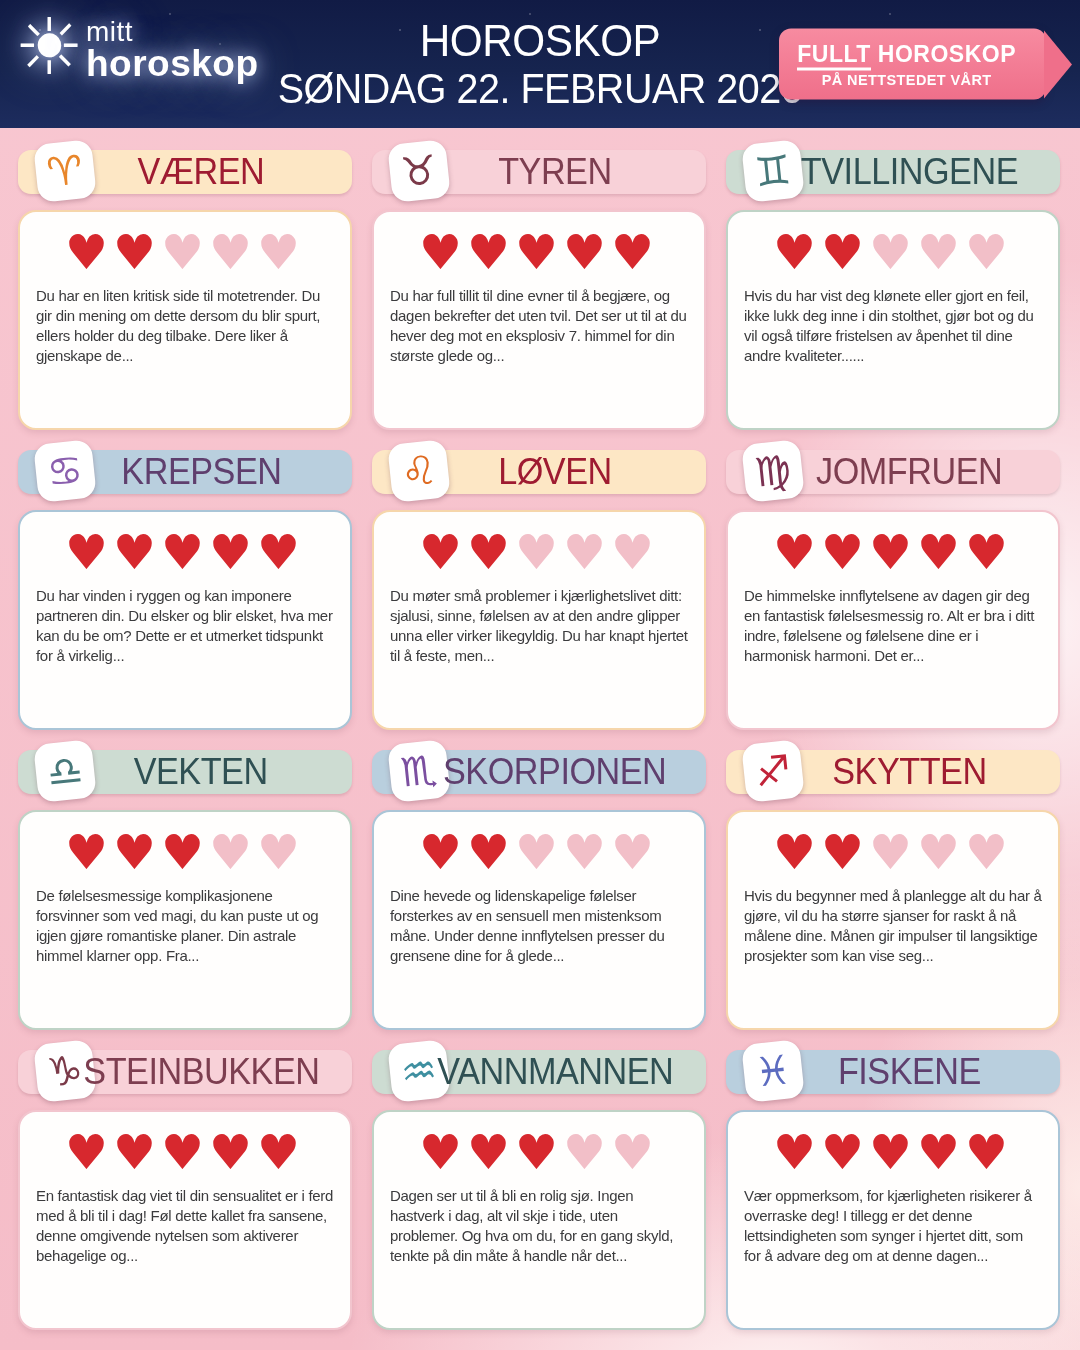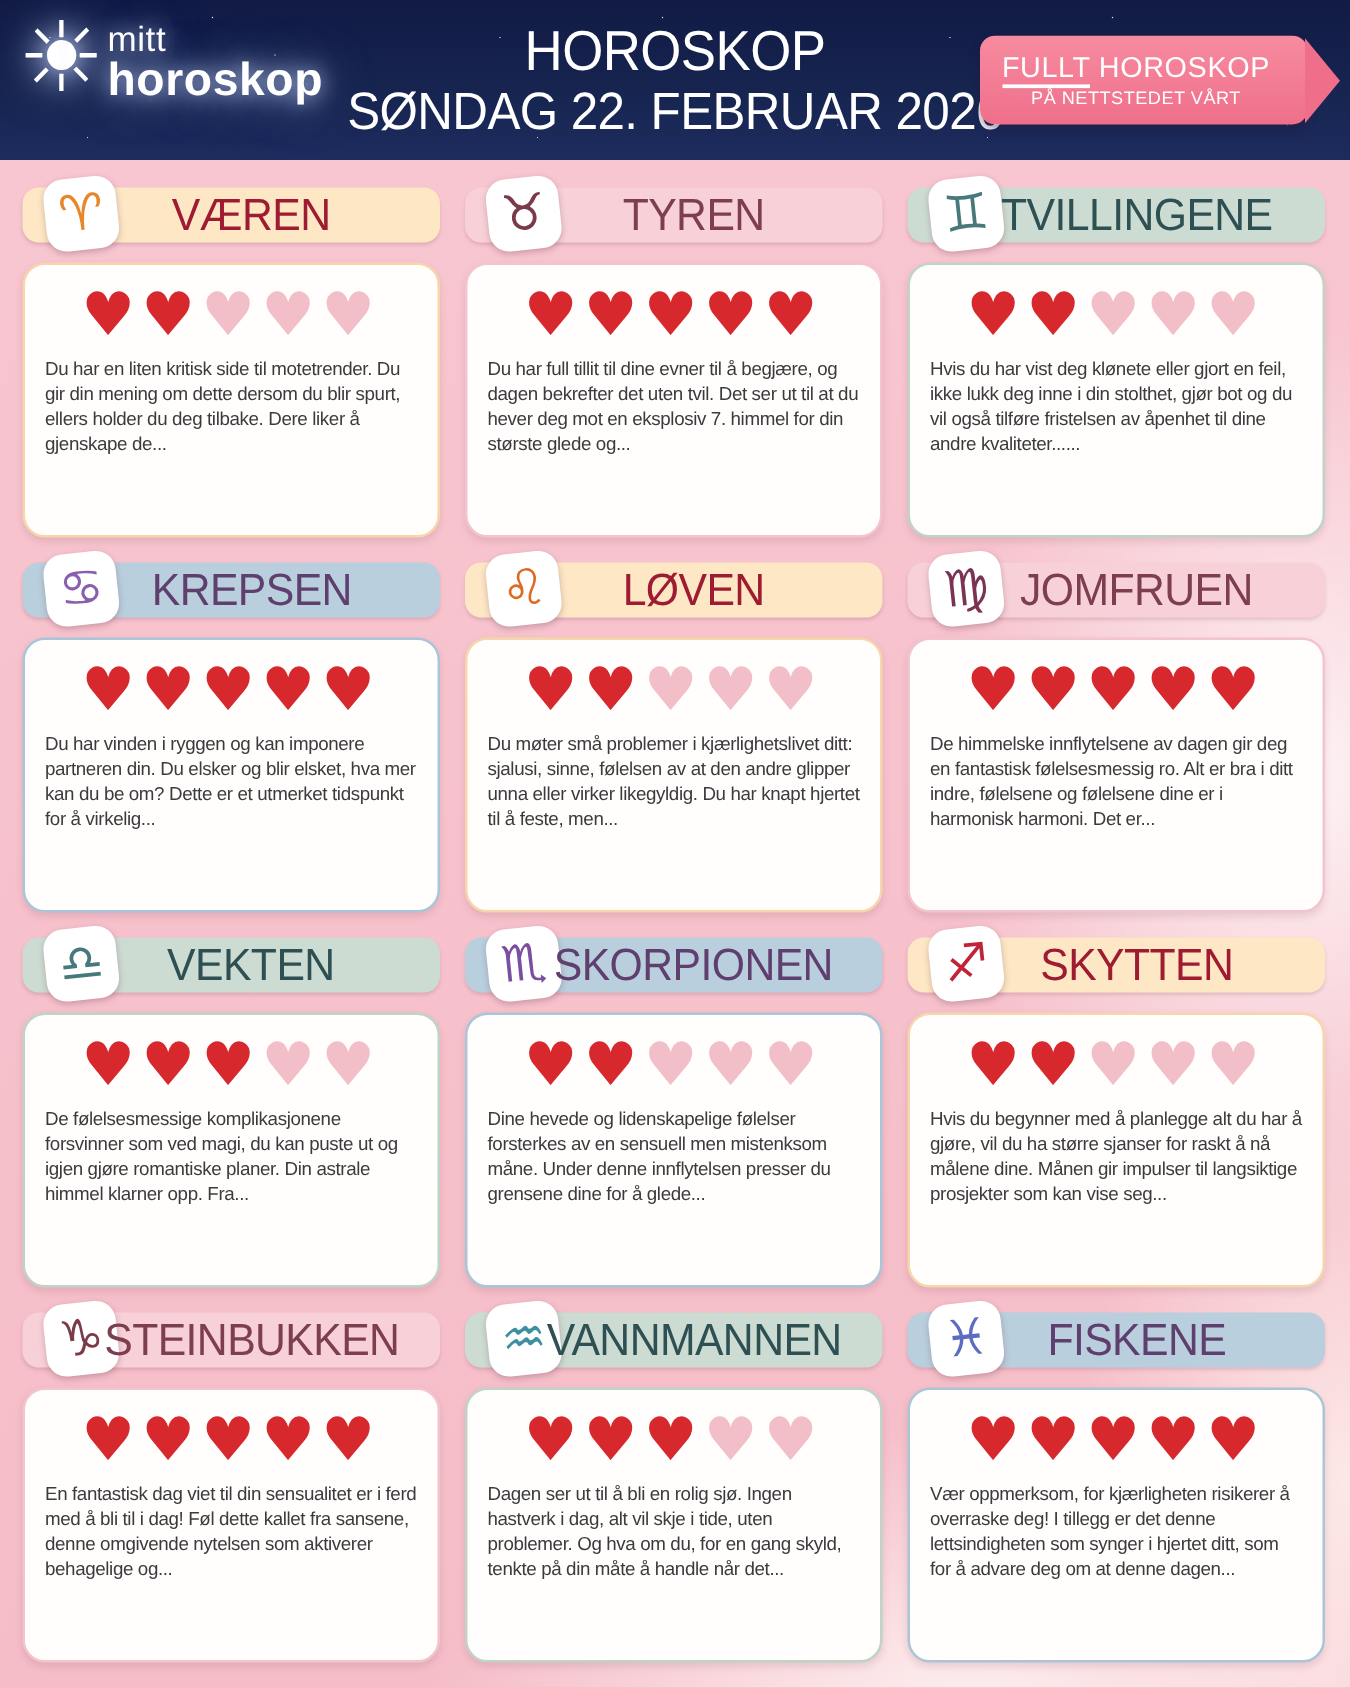--- a/index.html
+++ b/index.html
@@ -51,23 +51,23 @@
     background:linear-gradient(180deg,#f78ba0,#ef6f8a);
     border:none;cursor:pointer;color:#fff;text-align:center;
     padding:12px 30px 12px 18px;border-radius:12px;
     box-shadow:0 3px 8px rgba(40,20,60,.45);
   }
   .cta::after{
     content:"";position:absolute;right:-26px;top:50%;transform:translateY(-50%);
     border-top:34px solid transparent;border-bottom:34px solid transparent;
     border-left:28px solid #ef6f8a;
   }
-  .cta .l1{font-size:23px;font-weight:normal;letter-spacing:.5px;white-space:nowrap;}
+  .cta .l1{font-size:23px;font-weight:bold;letter-spacing:.5px;white-space:nowrap;}
   .cta .l1 .u{border-bottom:3px solid #fff;padding-bottom:1px;}
-  .cta .l2{font-size:14.5px;font-weight:normal;letter-spacing:.4px;margin-top:4px;white-space:nowrap;}
+  .cta .l2{font-size:14.5px;font-weight:bold;letter-spacing:.4px;margin-top:4px;white-space:nowrap;}
 
   
   .grid{
     display:grid;grid-template-columns:repeat(3,334px);
     grid-template-rows:278px 278px 278px auto;
     gap:22px 20px;padding:22px 18px 0 18px;
   }
   .card{position:relative;}
   .pill{
     position:relative;height:44px;border-radius:13px;

